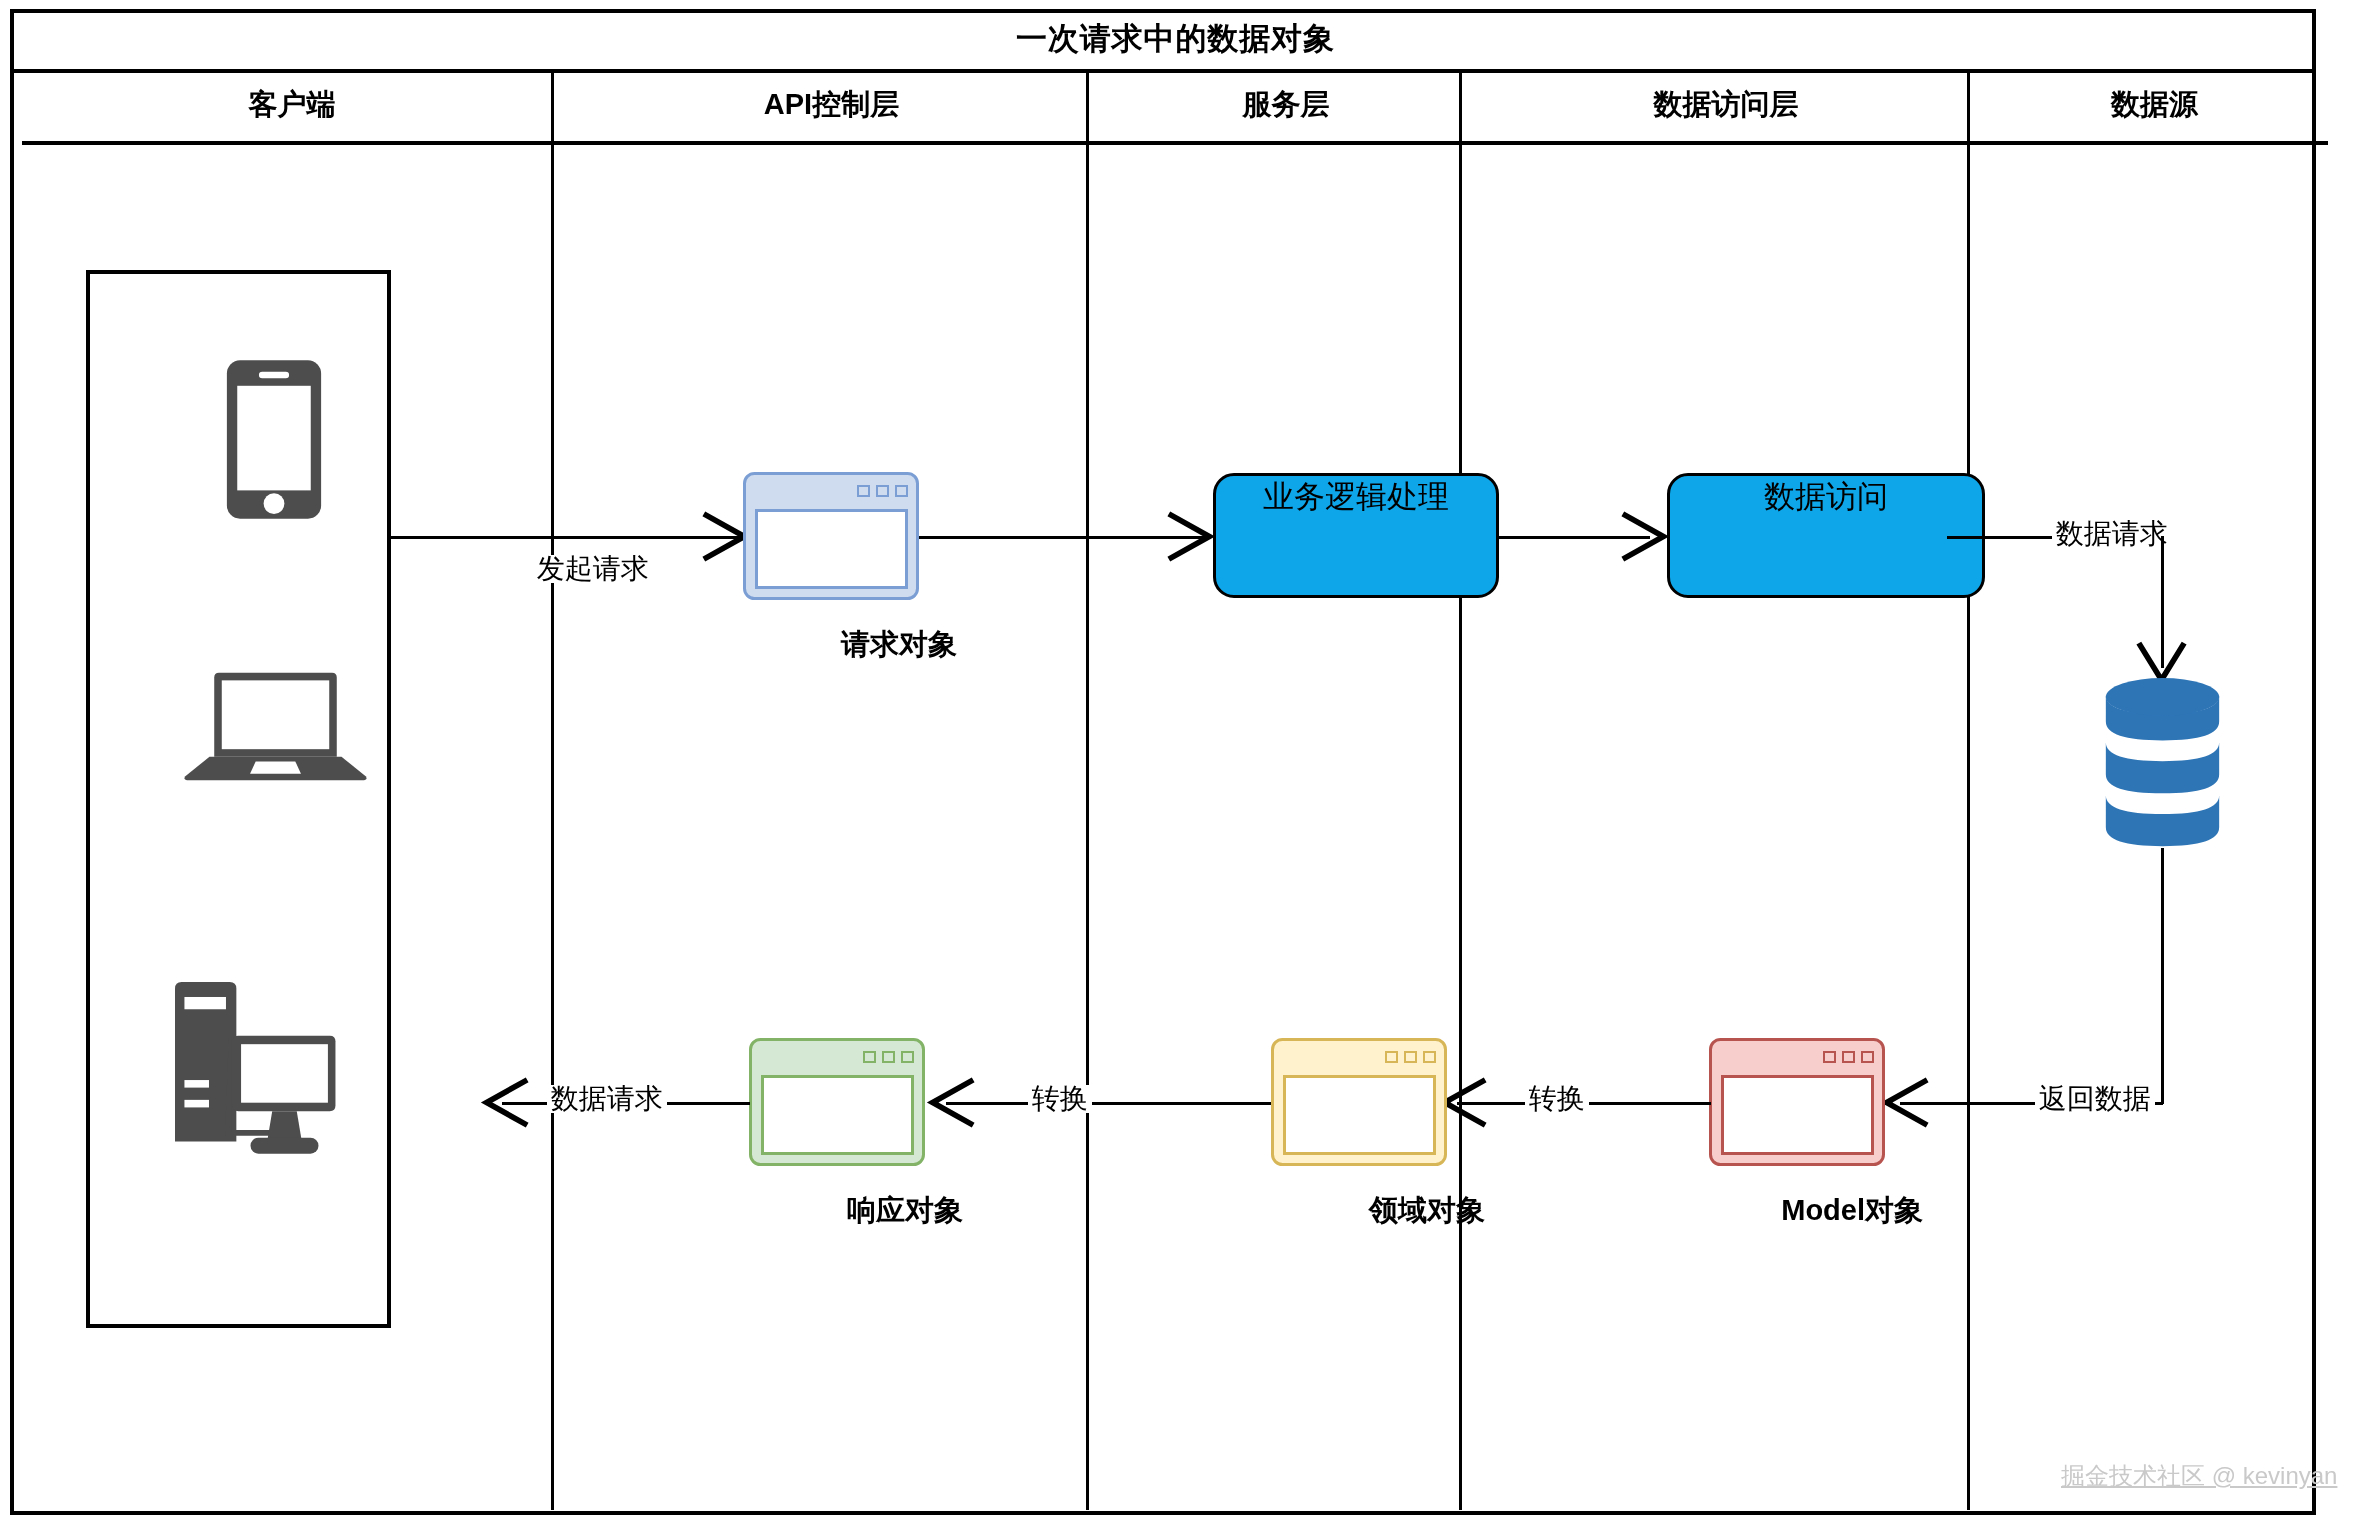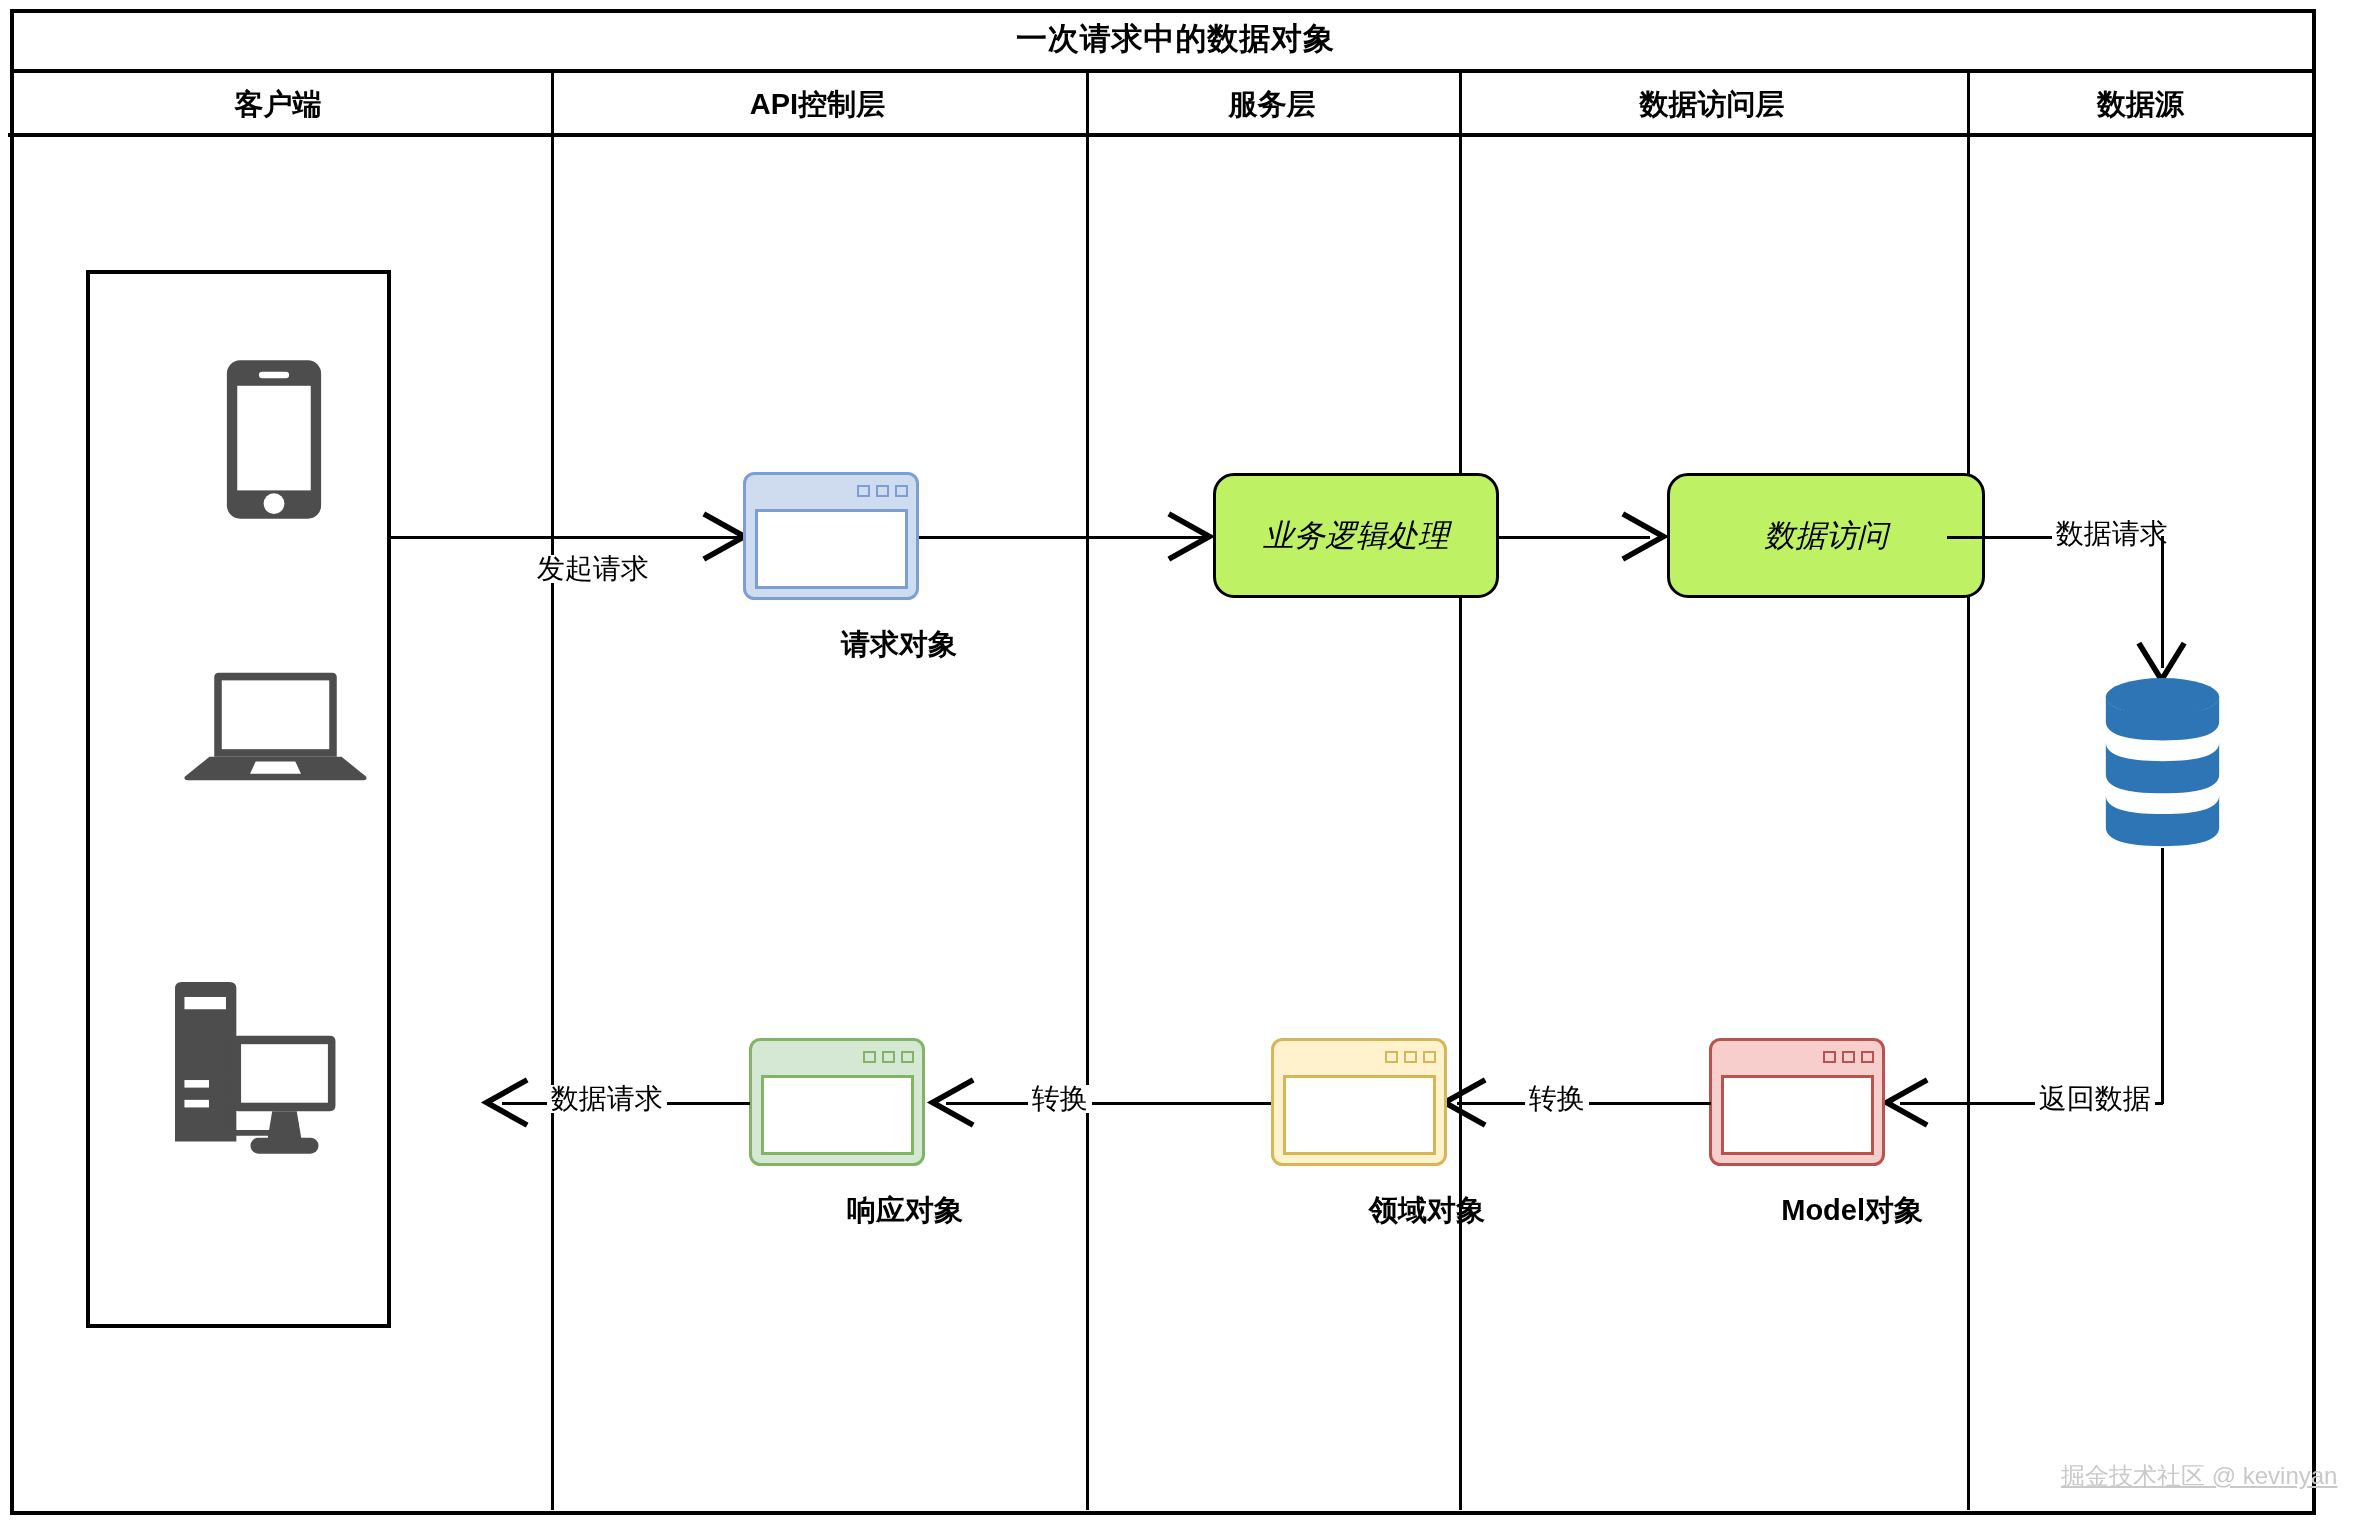--- a/index.html
+++ b/index.html
@@ -43,24 +43,24 @@
   }
   .title-bar .title-text {
     font-size: 31px;
     font-weight: bold;
     color: #000;
     letter-spacing: 0.9px;
     margin-left: 24px;
   }
   .header-row {
     position: absolute;
-    left: 8px;
+    left: 22px;
     top: 73px;
     width: 2306px;
-    height: 64px;
+    height: 72px;
     box-sizing: border-box;
     border-bottom: 4.7px solid #000;
   }
   .header-cell {
     position: absolute;
     top: 0;
     height: 64px;
     display: flex;
     align-items: center;
     justify-content: center;
@@ -91,28 +91,26 @@
   }
 
   
   .icon-wrap { position: absolute; }
 
   
   .proc-box {
     position: absolute;
     border: 3.8px solid #000;
     border-radius: 21px;
-    background: #bef264;
+    background: #0ea5e9;
     box-sizing: border-box;
     display: flex;
-    align-items: center;
     justify-content: center;
     font-size: 31px;
     color: #000;
-    font-style: italic;
   }
 
   
   .win-icon {
     position: absolute;
     width: 176px;
     height: 128px;
     border-radius: 11.4px;
     box-sizing: border-box;
     border: 3.8px solid;

